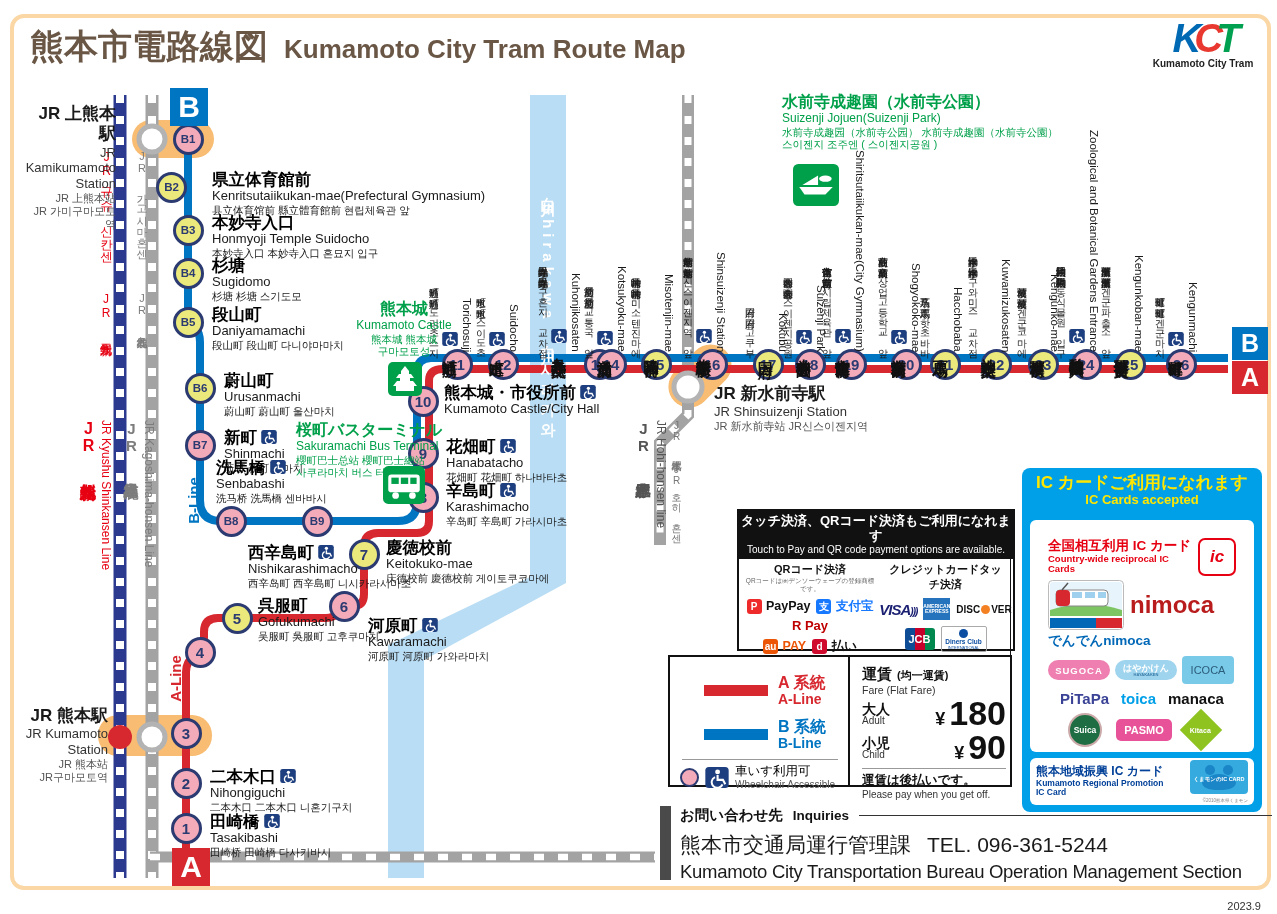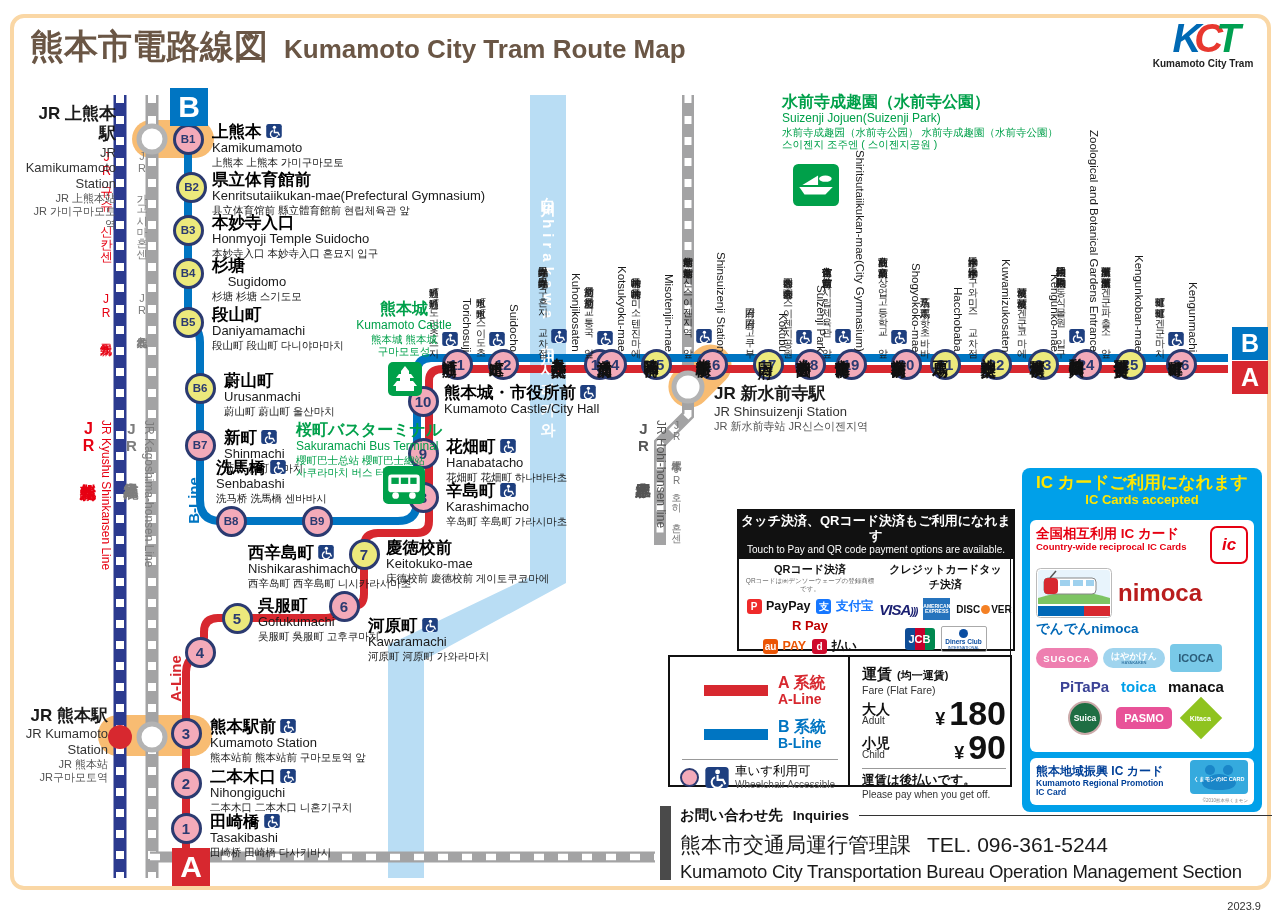--- a/index.html
+++ b/index.html
@@ -120,36 +120,36 @@
   .btxt{font-size:12.5px;font-weight:bold;}
   .rpay{color:#bf0000;font-size:13px;font-weight:bold;}
   .aupay{color:#eb5505;}
   
   .ic{position:absolute;left:1022px;top:468px;width:240px;height:344px;background:#00a0e9;
       border-radius:8px;z-index:8;box-sizing:border-box;}
   .ic-h{text-align:center;color:#ffe600;padding-top:5px;line-height:1.15;}
   .ic-h .i1{font-size:17px;font-weight:bold;}
   .ic-h .i2{font-size:13px;font-weight:bold;}
   .ic-p1{position:absolute;left:8px;top:52px;width:224px;height:232px;background:#fff;border-radius:6px;
-         padding:6px;box-sizing:border-box;}
+         padding:18px;box-sizing:border-box;}
   .ic-nat{display:flex;justify-content:space-between;align-items:flex-start;}
   .ic-nat .na{color:#e60012;line-height:1.15;}
   .ic-nat .na .n1{font-size:13.5px;font-weight:bold;}
   .ic-nat .na .n2{font-size:9.5px;font-weight:bold;}
   .icmark{width:34px;height:34px;border:2.5px solid #e60012;border-radius:7px;color:#e60012;
           font-weight:bold;font-style:italic;font-size:17px;display:flex;align-items:center;justify-content:center;}
   .ic-cardrow{display:flex;align-items:center;gap:6px;margin-top:4px;}
   .nimoca{font-size:24px;font-weight:bold;color:#b91c1c;letter-spacing:0;}
   .denden{font-size:13.5px;font-weight:bold;color:#0068b7;margin-top:2px;}
   .chips{display:flex;align-items:center;gap:5px;margin-top:6px;}
   .pill{display:inline-flex;align-items:center;justify-content:center;color:#fff;font-weight:bold;border-radius:10px;}
   .sugoca{width:62px;height:20px;background:#ee7fb0;font-size:9.5px;letter-spacing:1px;}
   .haya{width:62px;height:20px;background:#9fd4ee;flex-direction:column;line-height:1;}
   .haya .h1{font-size:9px;} .haya .h2{font-size:4px;color:#3a7ca8;}
-  .icoca{width:52px;height:28px;background:#79c9e8;border-radius:4px;color:#2b5d7a;font-weight:bold;
+  .icoca{width:52px;height:28px;background:#79c9e8;border-radius:4px;color:#2b5d7a;font-weight:normal;
          font-size:11px;display:inline-flex;align-items:center;justify-content:center;}
   .pitapa{font-size:15px;font-weight:bold;color:#3b4396;}
   .toica{font-size:15px;font-weight:bold;color:#00a0e9;}
   .manaca{font-size:15px;font-weight:bold;color:#111;}
   .suica{width:34px;height:34px;border-radius:50%;background:#1f6e43;color:#fff;font-size:8.5px;font-weight:bold;
          display:inline-flex;align-items:center;justify-content:center;border:2px solid #caa;box-sizing:border-box;}
   .pasmo{width:56px;height:22px;background:#e85298;border-radius:5px;font-size:11px;}
   .kitaca{width:30px;height:30px;background:#8fc31f;transform:rotate(45deg);display:inline-flex;
           align-items:center;justify-content:center;}
   .kitaca span{transform:rotate(-45deg);color:#fff;font-size:7px;font-weight:bold;}
@@ -234,44 +234,34 @@
   <span class="jr-en gray">JR Kagoshima-honsen Line</span>
 </div>
 <div class="jrcol" style="left:636px;top:420px;">
   <span class="jr-ja" style="color:#555;font-size:15px;">JR 豊肥本線</span>
   <span class="jr-en" style="color:#555;">JR Hohi-honsen line</span>
   <span class="jr-sm" style="color:#777;font-size:10px;">JR 丰肥本线 JR호히 혼센</span>
 </div>
 
 <div id="map-html">
     <div class="stc bn" style="left:172.5px;top:123.5px;">B1</div>
-    <div class="lbl" style="left:212px;top:122px;">
-      <div class="ja">上熊本<svg class="wb" viewBox="0 0 20 18">
-          <rect width="20" height="18" rx="3" fill="#1e3f7f"></rect>
-          <circle cx="10.5" cy="4.2" r="2.1" fill="#fff"></circle>
-          <path d="M10.5 6.8 V11 h4.6 l2 3.8" stroke="#fff" stroke-width="1.8" fill="none"></path>
-          <path d="M8.3 8.6 a4.8 4.8 0 1 0 6.4 6.2" stroke="#fff" stroke-width="1.7" fill="none"></path>
-        </svg></div>
-      <div class="en">Kamikumamoto</div>
-      <div class="var">上熊本 上熊本 가미구마모토</div>
-    </div>
-    <div class="stc yl bn" style="left:176px;top:171.5px;">B2</div>
+    <div class="stc yl bn" style="left:156px;top:171.5px;">B2</div>
     <div class="lbl" style="left:212px;top:170px;">
       <div class="ja">県立体育館前</div>
       <div class="en">Kenritsutaiikukan-mae(Prefectural Gymnasium)</div>
       <div class="var">县立体育馆前 縣立體育館前 현립체육관 앞</div>
     </div>
     <div class="stc yl bn" style="left:172.5px;top:214.5px;">B3</div>
     <div class="lbl" style="left:212px;top:213px;">
       <div class="ja">本妙寺入口</div>
       <div class="en">Honmyoji Temple Suidocho</div>
       <div class="var">本妙寺入口 本妙寺入口 혼묘지 입구</div>
     </div>
     <div class="stc yl bn" style="left:172.5px;top:257.5px;">B4</div>
-    <div class="lbl" style="left:212px;top:256px;text-align:center;">
+    <div class="lbl" style="left:212px;top:256px;">
       <div class="ja">杉塘</div>
       <div class="en">Sugidomo</div>
       <div class="var">杉塘 杉塘 스기도모</div>
     </div>
     <div class="stc yl bn" style="left:172.5px;top:306.5px;">B5</div>
     <div class="lbl" style="left:212px;top:305px;">
       <div class="ja">段山町</div>
       <div class="en">Daniyamamachi</div>
       <div class="var">段山町 段山町 다니야마마치</div>
     </div>
@@ -330,30 +320,20 @@
       <div class="ja">二本木口<svg class="wb" viewBox="0 0 20 18">
           <rect width="20" height="18" rx="3" fill="#1e3f7f"></rect>
           <circle cx="10.5" cy="4.2" r="2.1" fill="#fff"></circle>
           <path d="M10.5 6.8 V11 h4.6 l2 3.8" stroke="#fff" stroke-width="1.8" fill="none"></path>
           <path d="M8.3 8.6 a4.8 4.8 0 1 0 6.4 6.2" stroke="#fff" stroke-width="1.7" fill="none"></path>
         </svg></div>
       <div class="en">Nihongiguchi</div>
       <div class="var">二本木口 二本木口 니혼기구치</div>
     </div>
     <div class="stc" style="left:170.5px;top:717.5px;">3</div>
-    <div class="lbl" style="left:210px;top:717px;">
-      <div class="ja">熊本駅前<svg class="wb" viewBox="0 0 20 18">
-          <rect width="20" height="18" rx="3" fill="#1e3f7f"></rect>
-          <circle cx="10.5" cy="4.2" r="2.1" fill="#fff"></circle>
-          <path d="M10.5 6.8 V11 h4.6 l2 3.8" stroke="#fff" stroke-width="1.8" fill="none"></path>
-          <path d="M8.3 8.6 a4.8 4.8 0 1 0 6.4 6.2" stroke="#fff" stroke-width="1.7" fill="none"></path>
-        </svg></div>
-      <div class="en">Kumamoto Station</div>
-      <div class="var">熊本站前 熊本站前 구마모토역 앞</div>
-    </div>
     <div class="stc" style="left:184.5px;top:636.5px;">4</div>
     <div class="stc yl" style="left:221.5px;top:602.5px;">5</div>
     <div class="lbl" style="left:258px;top:596px;">
       <div class="ja">呉服町</div>
       <div class="en">Gofukumachi</div>
       <div class="var">吴服町 吳服町 고후쿠마치</div>
     </div>
     <div class="stc" style="left:328.5px;top:590.5px;">6</div>
     <div class="lbl" style="left:368px;top:616px;">
       <div class="ja">河原町<svg class="wb" viewBox="0 0 20 18">

